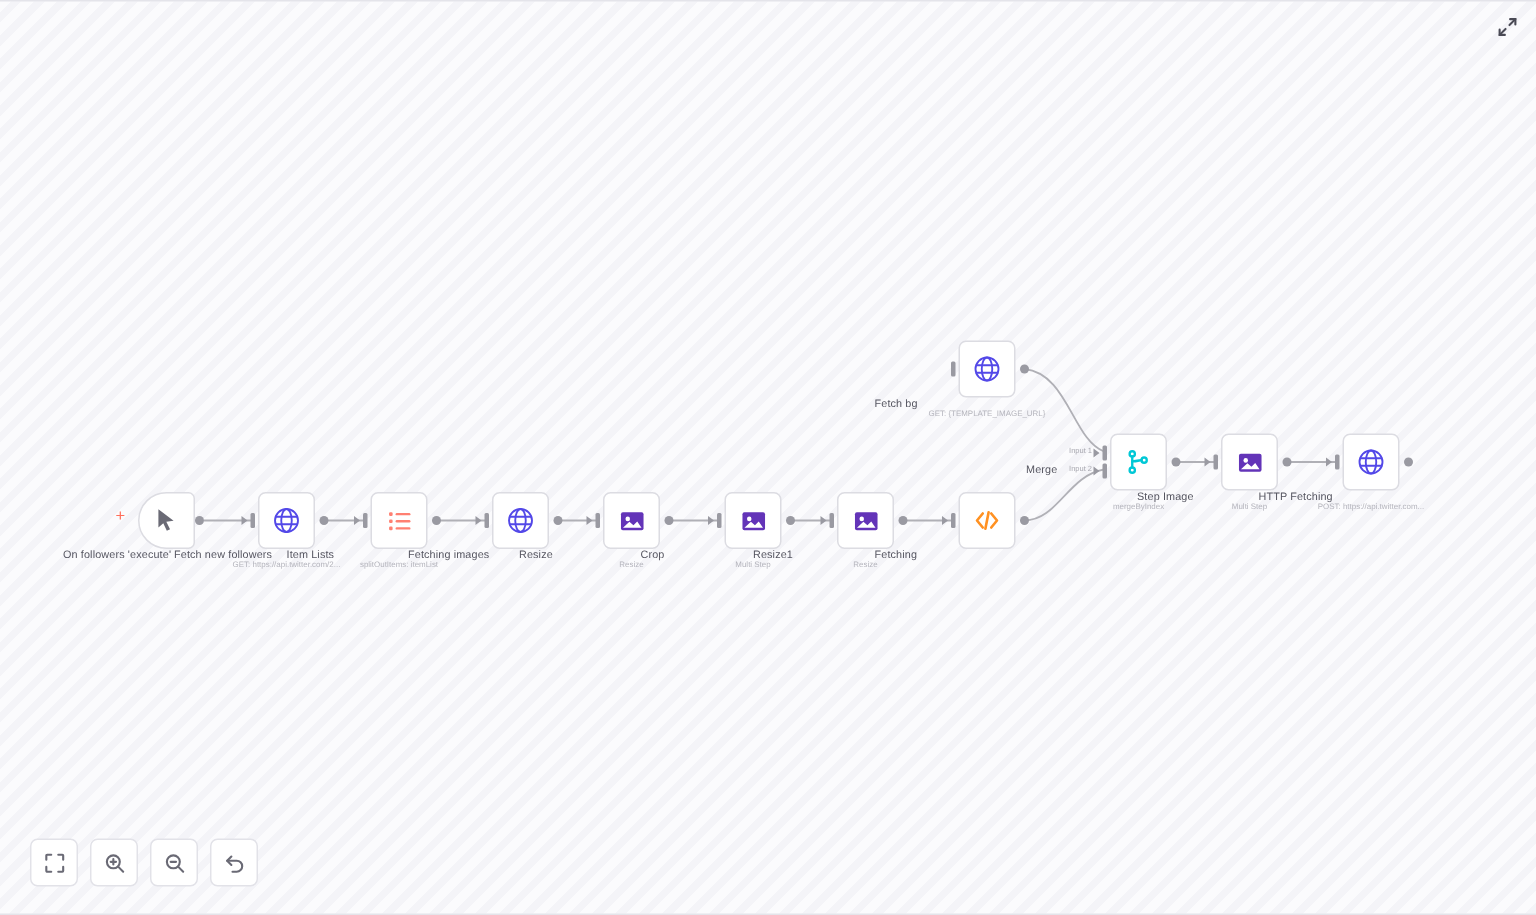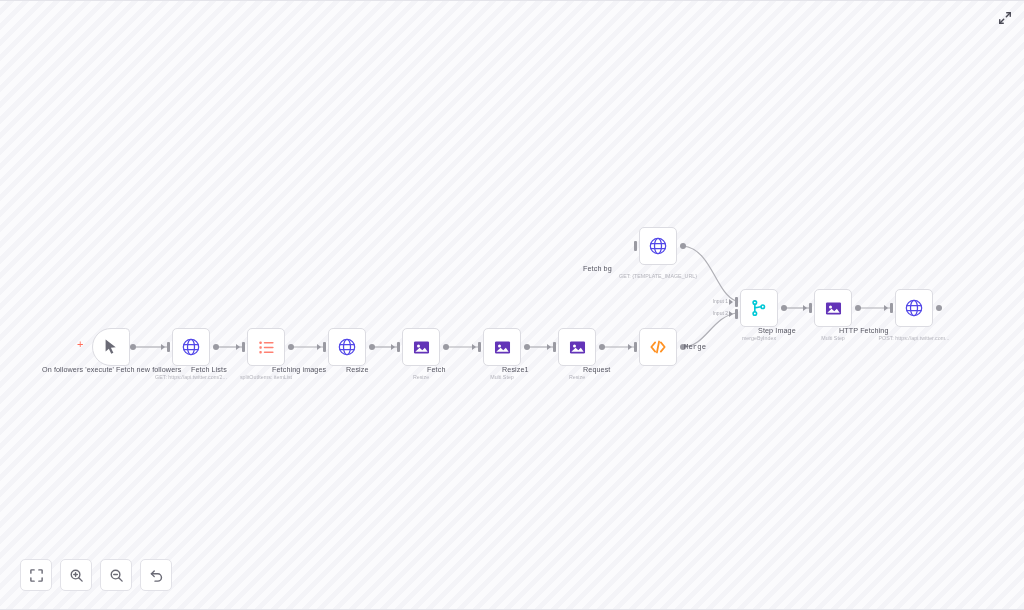--- a/index.html
+++ b/index.html
@@ -192,21 +192,21 @@
       <rect x="3" y="10.5" width="3" height="3" rx="1" fill="#ff8072"></rect>
       <rect x="3" y="16.5" width="3" height="3" rx="1" fill="#ff8072"></rect>
       <rect x="8.5" y="5" width="12.5" height="2" rx="1" fill="#ff8072"></rect>
       <rect x="8.5" y="11" width="12.5" height="2" rx="1" fill="#ff8072"></rect>
       <rect x="8.5" y="17" width="12.5" height="2" rx="1" fill="#ff8072"></rect>
     </svg>
   </div>
   <div class="stub-in" style="left:242px; top:341px;"></div>
   <div class="arrow-in" style="left:236px; top:343px;"></div>
   <div class="dot-out" style="left:288px; top:343px;"></div>
-  <div class="nlabel" style="left:191px; top:364px;">Fetch Lists</div>
+  <div class="nlabel" style="left:191px; top:364px;">Item Lists</div>
   <div class="nsub" style="left:191px; top:373px;">splitOutItems: itemList</div>
 
   <div class="node" style="left:328px; top:327px;">
     <svg width="20" height="20" viewBox="0 0 24 24" fill="none" stroke="#5348e8" stroke-width="1.5">
       <circle cx="12" cy="12" r="9.2"></circle>
       <ellipse cx="12" cy="12" rx="4.2" ry="9.2"></ellipse>
       <path d="M3 9 H21 M3 15 H21"></path>
     </svg>
   </div>
   <div class="stub-in" style="left:323px; top:341px;"></div>
@@ -230,21 +230,21 @@
   <div class="node" style="left:483px; top:327px;">
     <svg width="19" height="19" viewBox="0 0 24 24">
       <rect x="2.5" y="4.5" width="19" height="15" rx="1.6" fill="#6334b8"></rect>
       <circle cx="8.2" cy="10" r="1.9" fill="#ffffff"></circle>
       <path d="M4.2 17.5 L9.6 12.4 L13 15.4 L16.2 12.2 L19.8 17.5 Z" fill="#ffffff"></path>
     </svg>
   </div>
   <div class="stub-in" style="left:478px; top:341px;"></div>
   <div class="arrow-in" style="left:472px; top:343px;"></div>
   <div class="dot-out" style="left:524px; top:343px;"></div>
-  <div class="nlabel" style="left:427px; top:364px;">Fetch</div>
+  <div class="nlabel" style="left:427px; top:364px;">Crop</div>
   <div class="nsub" style="left:427px; top:373px;">Multi Step</div>
 
   <div class="node" style="left:558px; top:327px;">
     <svg width="19" height="19" viewBox="0 0 24 24">
       <rect x="2.5" y="4.5" width="19" height="15" rx="1.6" fill="#6334b8"></rect>
       <circle cx="8.2" cy="10" r="1.9" fill="#ffffff"></circle>
       <path d="M4.2 17.5 L9.6 12.4 L13 15.4 L16.2 12.2 L19.8 17.5 Z" fill="#ffffff"></path>
     </svg>
   </div>
   <div class="stub-in" style="left:553px; top:341px;"></div>
@@ -256,21 +256,21 @@
   <div class="node" style="left:639px; top:327px;">
     <svg width="20" height="20" viewBox="0 0 24 24" fill="none" stroke="#ff9122" stroke-width="2.1" stroke-linecap="round" stroke-linejoin="round">
       <path d="M8.6 6.4 L4 12 L8.6 17.6"></path>
       <path d="M15.4 6.4 L20 12 L15.4 17.6"></path>
       <path d="M13.3 5.4 L10.7 18.6"></path>
     </svg>
   </div>
   <div class="stub-in" style="left:634px; top:341px;"></div>
   <div class="arrow-in" style="left:628px; top:343px;"></div>
   <div class="dot-out" style="left:680px; top:343px;"></div>
-  <div class="nlabel" style="left:583px; top:364px;">Request</div>
+  <div class="nlabel" style="left:583px; top:364px;">Fetching</div>
 
   <div class="node" style="left:639px; top:226px;">
     <svg width="20" height="20" viewBox="0 0 24 24" fill="none" stroke="#5348e8" stroke-width="1.5">
       <circle cx="12" cy="12" r="9.2"></circle>
       <ellipse cx="12" cy="12" rx="4.2" ry="9.2"></ellipse>
       <path d="M3 9 H21 M3 15 H21"></path>
     </svg>
   </div>
   <div class="stub-in" style="left:634px; top:240px;"></div>
   <div class="dot-out" style="left:680px; top:242px;"></div>
@@ -286,21 +286,21 @@
       <path d="M7 11.5 C11 11.5 13 10.5 14.5 10.5"></path>
     </svg>
   </div>
   <div class="stub-in" style="left:735px; top:296px;"></div>
   <div class="arrow-in" style="left:729px; top:298px;"></div>
   <div class="stub-in" style="left:735px; top:308px;"></div>
   <div class="arrow-in" style="left:729px; top:310px;"></div>
   <div class="inlabel" style="left:694px; top:297px;">Input 1</div>
   <div class="inlabel" style="left:694px; top:309px;">Input 2</div>
   <div class="dot-out" style="left:781px; top:304px;"></div>
-  <div class="nlabel" style="left:684px; top:342px;font-family:Liberation Mono, monospace;">Merge</div>
+  <div class="nlabel" style="left:684px; top:307px;">Merge</div>
   <div class="nsub" style="left:684px; top:334px;">mergeByIndex</div>
 
   <div class="node" style="left:814px; top:288px;">
     <svg width="19" height="19" viewBox="0 0 24 24">
       <rect x="2.5" y="4.5" width="19" height="15" rx="1.6" fill="#6334b8"></rect>
       <circle cx="8.2" cy="10" r="1.9" fill="#ffffff"></circle>
       <path d="M4.2 17.5 L9.6 12.4 L13 15.4 L16.2 12.2 L19.8 17.5 Z" fill="#ffffff"></path>
     </svg>
   </div>
   <div class="stub-in" style="left:809px; top:302px;"></div>

